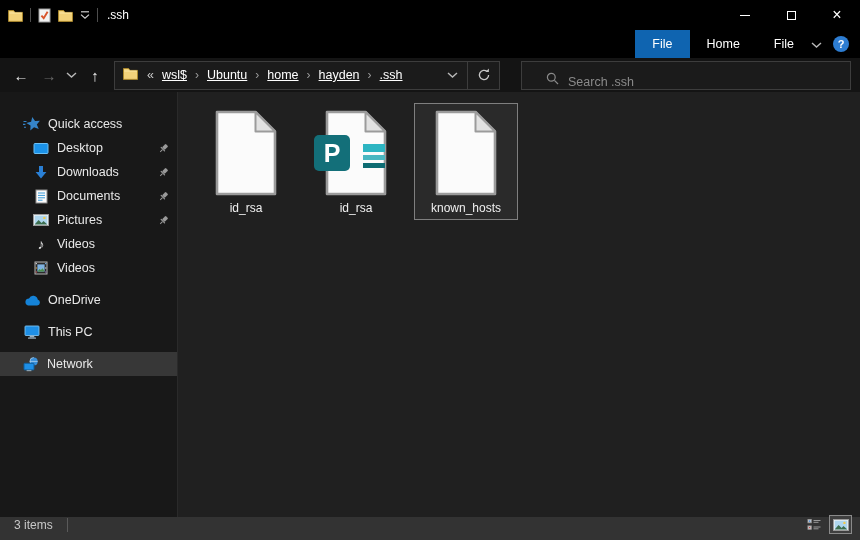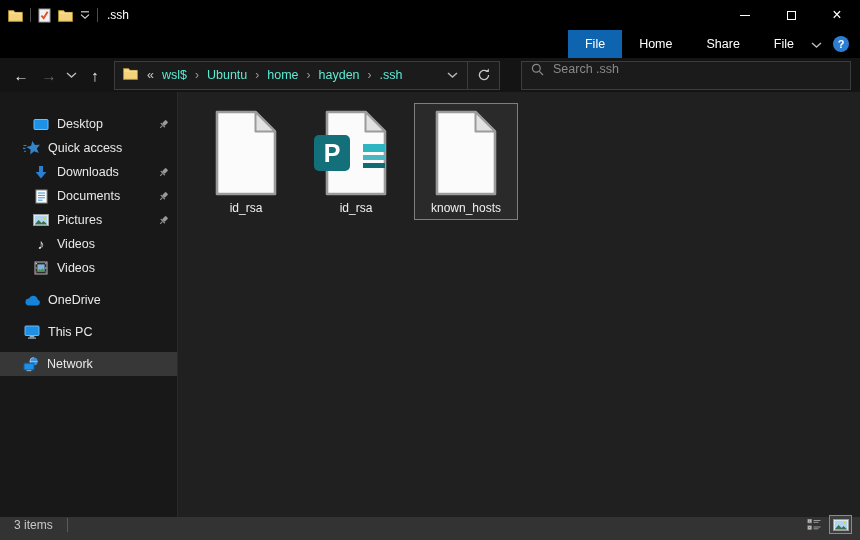--- a/index.html
+++ b/index.html
@@ -30,26 +30,26 @@
   
   .navbar { height: 34px; background: #141414; display: flex; align-items: center; flex: none; }
   .navbtn { color: #ececec; font-size: 15px; text-align: center; display: flex; align-items: center; justify-content: center; }
   .navbtn.b-back { width: 30px; margin-left: 6px; }
   .navbtn.b-fwd { width: 26px; color: #6b6b6b; }
   .navbtn.b-hist { width: 18px; }
   .navbtn.b-up { width: 30px; }
   .addressbox { margin-left: 4px; width: 386px; height: 29px; border: 1px solid #3d3d3d; background: #1b1b1b; display: flex; align-items: center; padding-left: 8px; color: #e4e4e4; font-size: 12.5px; }
   .crumb-prefix { color: #cfcfcf; margin: 0 8px 0 9px; }
   .crumbs { display: flex; align-items: center; }
-  .crumb { color: #5eead4; }
+  .crumb { color: #ffffff; text-decoration: underline; }
   .crumb-sep { color: #9a9a9a; margin: 0 8px; font-size: 12px; }
   .addr-chev { margin-left: auto; width: 30px; display: flex; justify-content: center; }
   .addr-divider { width: 1px; height: 27px; background: #3d3d3d; }
   .refresh-btn { width: 31px; display: flex; justify-content: center; }
-  .searchbox { margin-left: 21px; width: 330px; height: 29px; border: 1px solid #3d3d3d; background: #1b1b1b; display: flex; align-items: flex-start; padding: 0 9px; gap: 9px; }
+  .searchbox { margin-left: 21px; width: 330px; height: 29px; border: 1px solid #3d3d3d; background: #1b1b1b; display: flex; align-items: flex-end; padding: 0 24px; gap: 9px; }
   .searchbox input { flex: 1; background: transparent; border: none; outline: none; color: #ddd; font-size: 12.5px; font-family: "Liberation Sans", sans-serif; cursor: text; }
   .searchbox input::placeholder { color: #8a8a8a; }
 
   
   .bodyarea { display: flex; flex: 1; min-height: 0; }
   .sidebar { width: 178px; background: #181818; border-right: 1px solid #2a2a2a; padding-top: 20px; flex: none; }
   .side-item { height: 24px; display: flex; align-items: center; color: #e8e8e8; font-size: 12.5px; position: relative; }
   .side-item.level0 { padding-left: 23px; }
   .side-item.level1 { padding-left: 32px; }
   .side-item.group-start { margin-top: 8px; }
@@ -124,23 +124,20 @@
     </div>
   </div>
 
   <div class="tabsrow">
     <div class="tabs" id="tabs">
         <div class="tab active">
           <span>File</span>
         </div>
         <div class="tab">
           <span>Home</span>
-        </div>
-        <div class="tab">
-          <span>Share</span>
         </div>
         <div class="tab">
           <span>File</span>
         </div>
       </div>
     <div class="tabsright">
       <span><svg width="11" height="7" viewBox="0 0 11 7">
             <path d="M1 1l4.5 4L10 1" stroke="#b8b8b8" stroke-width="1.4" fill="none"></path>
           </svg></span>
       <span class="help-badge">?</span>
@@ -203,46 +200,46 @@
       <span><svg width="13" height="13" viewBox="0 0 13 13">
             <circle cx="5.3" cy="5.3" r="3.9" stroke="#8a8a8a" stroke-width="1.2" fill="none"></circle>
             <path d="M8.4 8.4l3.6 3.6" stroke="#8a8a8a" stroke-width="1.2"></path>
           </svg></span>
       <input type="text" placeholder="Search .ssh" style="">
     </div>
   </div>
 
   <div class="bodyarea">
     <div class="sidebar" id="sidebar">
+        <div class="side-item level0">
+    <span class="sicon">
+            <svg width="18" height="16" viewBox="0 0 18 16">
+              <g transform="rotate(-10 10 8)">
+                <path d="M10.5 1l2 4.5 4.9.4-3.7 3.2 1.1 4.8-4.3-2.6-4.3 2.6 1.1-4.8L3.6 5.9l4.9-.4z" fill="#3584c8"></path>
+              </g>
+              <path d="M.5 5.5h3M0 8.4h2.4M1 11.2h2" stroke="#3584c8" stroke-width="1.1"></path>
+            </svg>
+          </span>
+    <span class="slabel">Quick access</span>
+
+  </div>
         <div class="side-item level1">
     <span class="sicon">
             <svg width="16" height="13" viewBox="0 0 16 13">
               <rect x="1" y="1.5" width="14" height="10" rx="1" fill="#1b92e8" stroke="#6cc0f5" stroke-width="1"></rect>
             </svg>
           </span>
     <span class="slabel">Desktop</span>
     <span class="pin"><svg width="11" height="11" viewBox="0 0 11 11">
               <g transform="rotate(45 5.5 5.5)" fill="#9a9a9a">
                 <rect x="3.6" y="0.6" width="3.8" height="5.2" rx="1"></rect>
                 <rect x="2.5" y="5.8" width="6" height="1.2" rx=".6"></rect>
                 <rect x="5.1" y="7" width="0.9" height="3.2"></rect>
               </g>
             </svg></span>
-  </div>
-        <div class="side-item level0">
-    <span class="sicon">
-            <svg width="18" height="16" viewBox="0 0 18 16">
-              <g transform="rotate(-10 10 8)">
-                <path d="M10.5 1l2 4.5 4.9.4-3.7 3.2 1.1 4.8-4.3-2.6-4.3 2.6 1.1-4.8L3.6 5.9l4.9-.4z" fill="#3584c8"></path>
-              </g>
-              <path d="M.5 5.5h3M0 8.4h2.4M1 11.2h2" stroke="#3584c8" stroke-width="1.1"></path>
-            </svg>
-          </span>
-    <span class="slabel">Quick access</span>
-
   </div>
         <div class="side-item level1">
     <span class="sicon">
             <svg width="14" height="15" viewBox="0 0 14 15">
               <path d="M5 1h4v6h3.4L7 13.4 1.6 7H5z" fill="#2a7fd4"></path>
             </svg>
           </span>
     <span class="slabel">Downloads</span>
     <span class="pin"><svg width="11" height="11" viewBox="0 0 11 11">
               <g transform="rotate(45 5.5 5.5)" fill="#9a9a9a">

